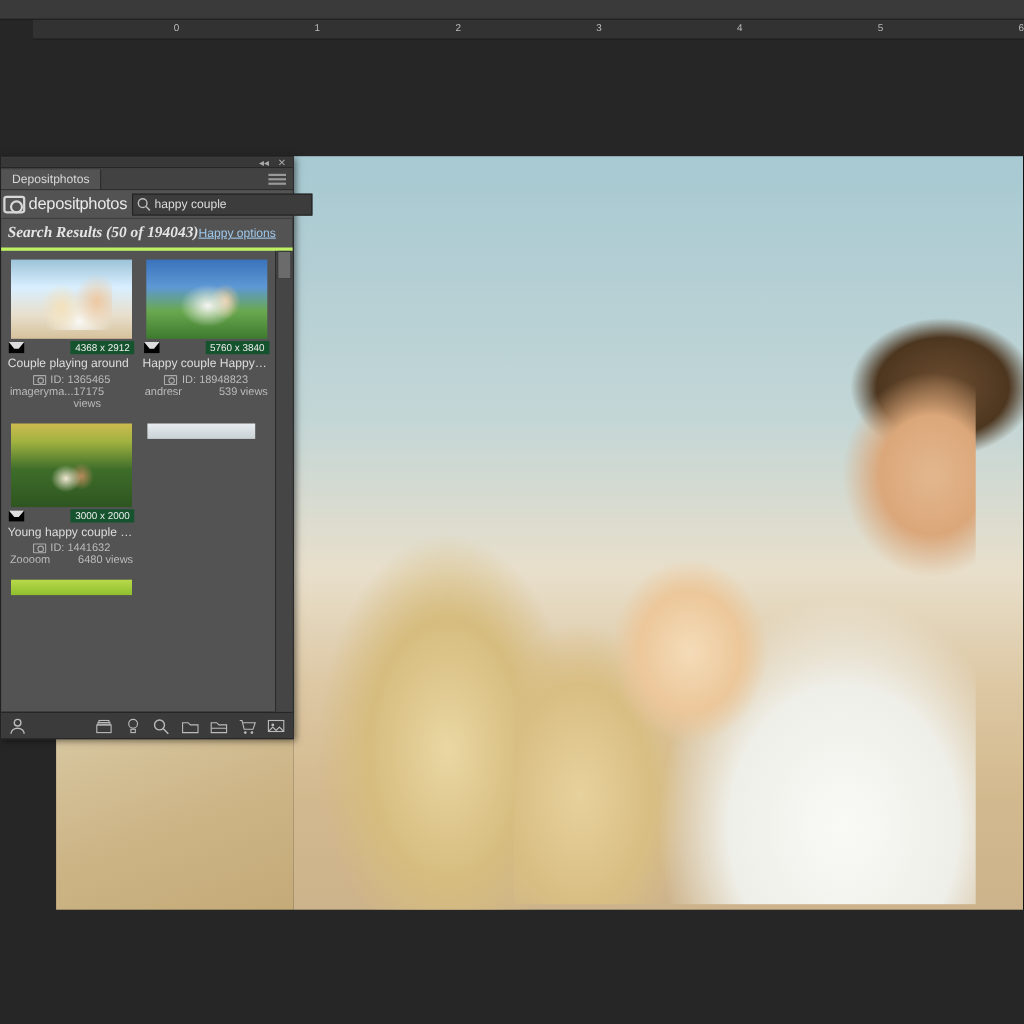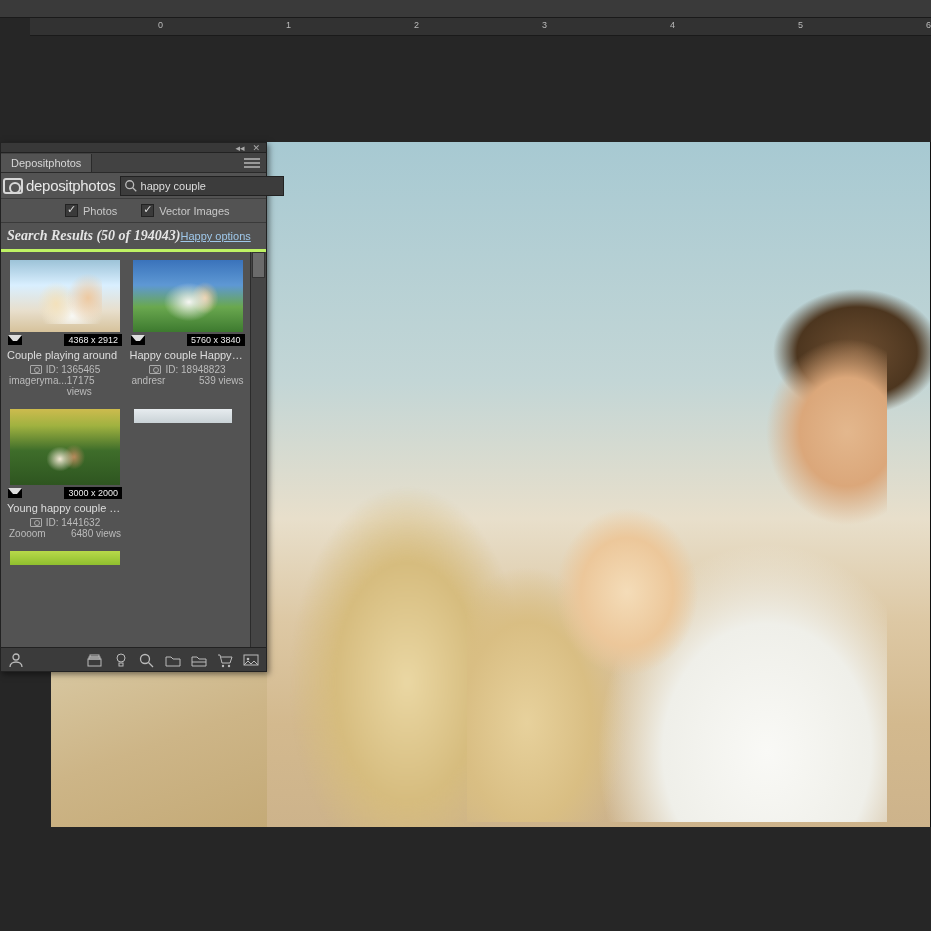--- a/index.html
+++ b/index.html
@@ -182,21 +182,21 @@
   .tri {
     width: 0; height: 0;
     border-left: 5px solid transparent;
     border-right: 5px solid transparent;
     border-top: 6px solid #ddd;
     background: #000; padding: 2px;
     box-sizing: content-box;
     cursor: pointer;
   }
   .dims {
-    background: #000000; color: #eee; font-size: 9px;
+    background: #14532d; color: #eee; font-size: 9px;
     padding: 1px 4px;
     text-align: center;
   }
   .card-title {
     text-align: left; font-size: 11px; color: #ddd;
     padding: 3px 2px; white-space: nowrap; overflow: hidden; text-overflow: ellipsis;
   }
   .card-id {
     display: flex; align-items: center; gap: 4px;
     justify-content: center; font-size: 10px; color: #bbb;
@@ -287,30 +287,20 @@
       <span>depositphotos</span>
     </div>
     <div class="search-wrap">
       <svg viewBox="0 0 16 16" width="14" height="14">
           <circle cx="6.5" cy="6.5" r="4.5" fill="none" stroke="#bbb" stroke-width="1.5"></circle>
           <line x1="10" y1="10" x2="14" y2="14" stroke="#bbb" stroke-width="1.5"></line>
         </svg>
       <input class="search-input" value="happy couple" style="">
     </div>
   </div>
-  <div class="check-row">
-    <div class="check">
-      <div class="box"></div>
-      <span>Photos</span>
-    </div>
-    <div class="check">
-      <div class="box"></div>
-      <span>Vector Images</span>
-    </div>
-  </div>
   <div class="results-header">
     <span class="title">Search Results (50 of 194043)</span>
     <a>Happy options</a>
   </div>
   <div class="results-body">
     <div class="results-grid">
 
       <div class="card">
         <div class="thumb-img t1"></div>
         <div class="dim-row">

